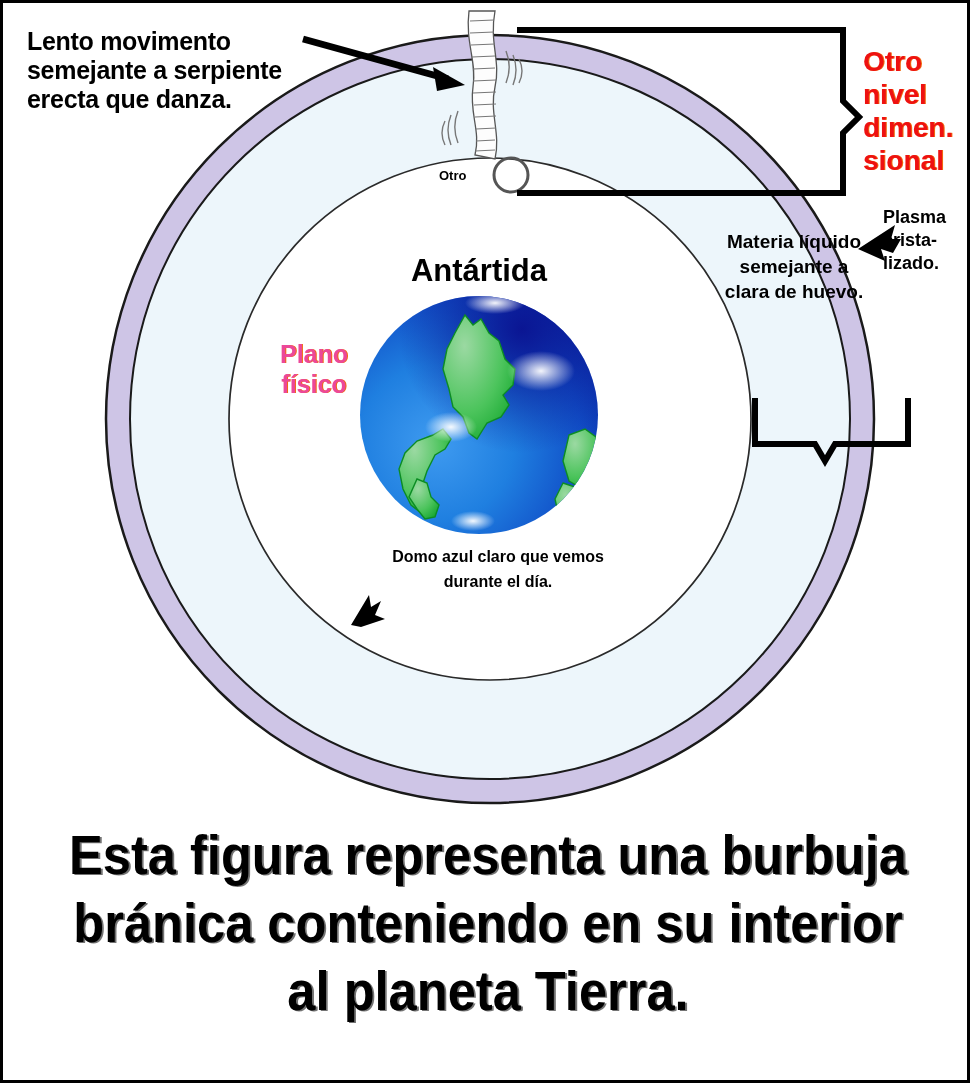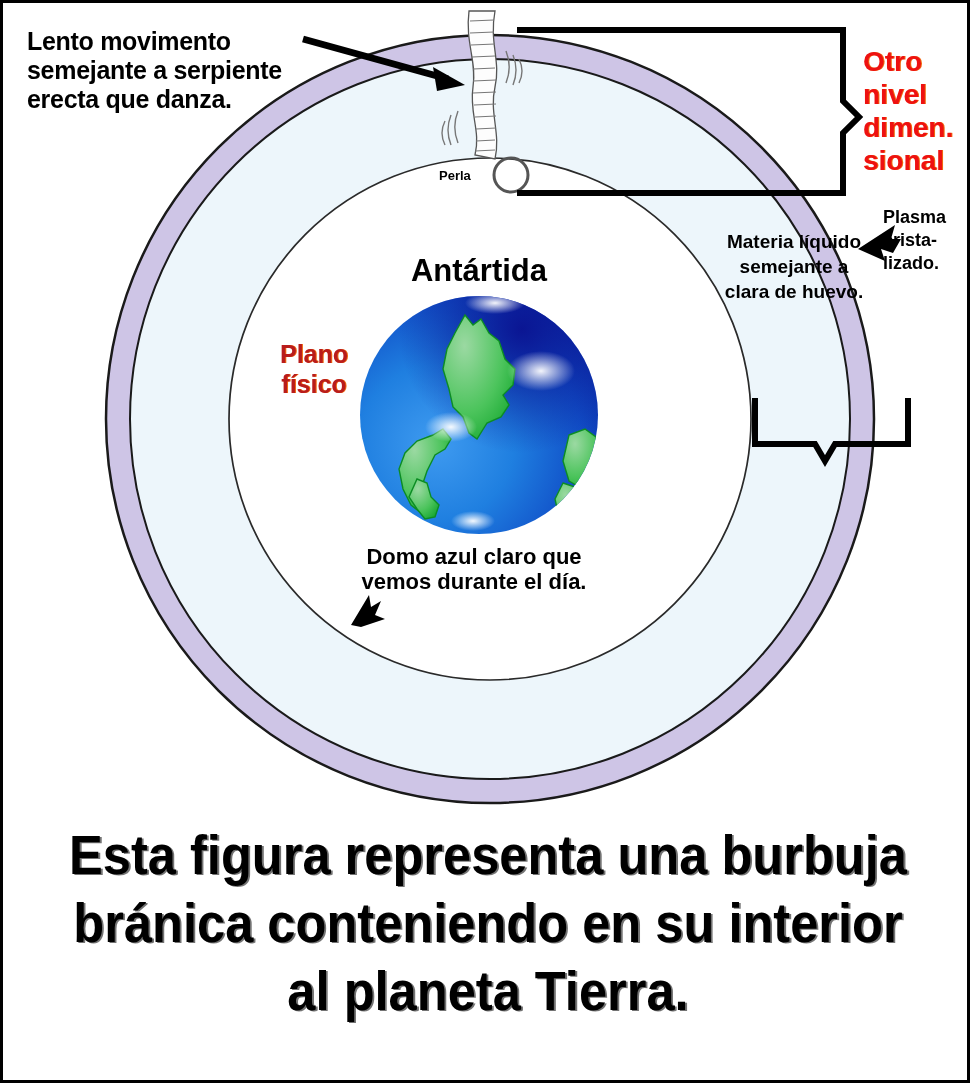--- a/index.html
+++ b/index.html
@@ -59,28 +59,28 @@
   
   #label-antartida{
     left:376px;top:250px;width:200px;
     font-size:31px;text-align:center;
   }
 
   
   #label-plano-fisico{
     left:256px;top:336px;width:110px;
     font-size:25px;line-height:30px;text-align:center;
-    color:#b91c1c;
+    color:#ec4899;
     text-shadow:1px 0 0 #f06a10;
   }
 
   
   #label-domo{
-    left:356px;top:541px;width:230px;
-    font-size:22px;line-height:25px;text-align:center;
+    left:380px;top:541px;width:230px;
+    font-size:16px;line-height:25px;text-align:center;
   }
 
   
   #caption{
     left:10px;top:818px;width:950px;
     font-size:55px;line-height:68px;text-align:center;
     font-family:"Liberation Sans Narrow","Liberation Sans", sans-serif;
     transform:scaleX(0.92);
     transform-origin:center top;
     text-shadow:2px 1px 0 rgba(0,0,0,0.55);
@@ -198,21 +198,21 @@
 
     <g>
       <polygon points="348,622 366,592 368,604 378,598 372,612 382,616 358,624" fill="#000"></polygon>
     </g>
   </svg>
 
   <div class="txt" id="label-serpiente">Lento movimento semejante a serpiente erecta que danza.</div>
 
   <div class="txt" id="label-otro-nivel">Otro nivel dimen. sional</div>
 
-  <div class="txt" id="label-perla">Perla</div>
+  <div class="txt" id="label-perla">Otro</div>
 
   <div class="txt" id="label-plasma-liquido">Materia líquido semejante a clara de  huevo.</div>
 
   <div class="txt" id="label-plasma-cristalizado">Plasma crista-lizado.</div>
 
 
   <div class="txt" id="label-antartida">Antártida</div>
 
   <div class="txt" id="label-plano-fisico">Plano físico</div>
 

